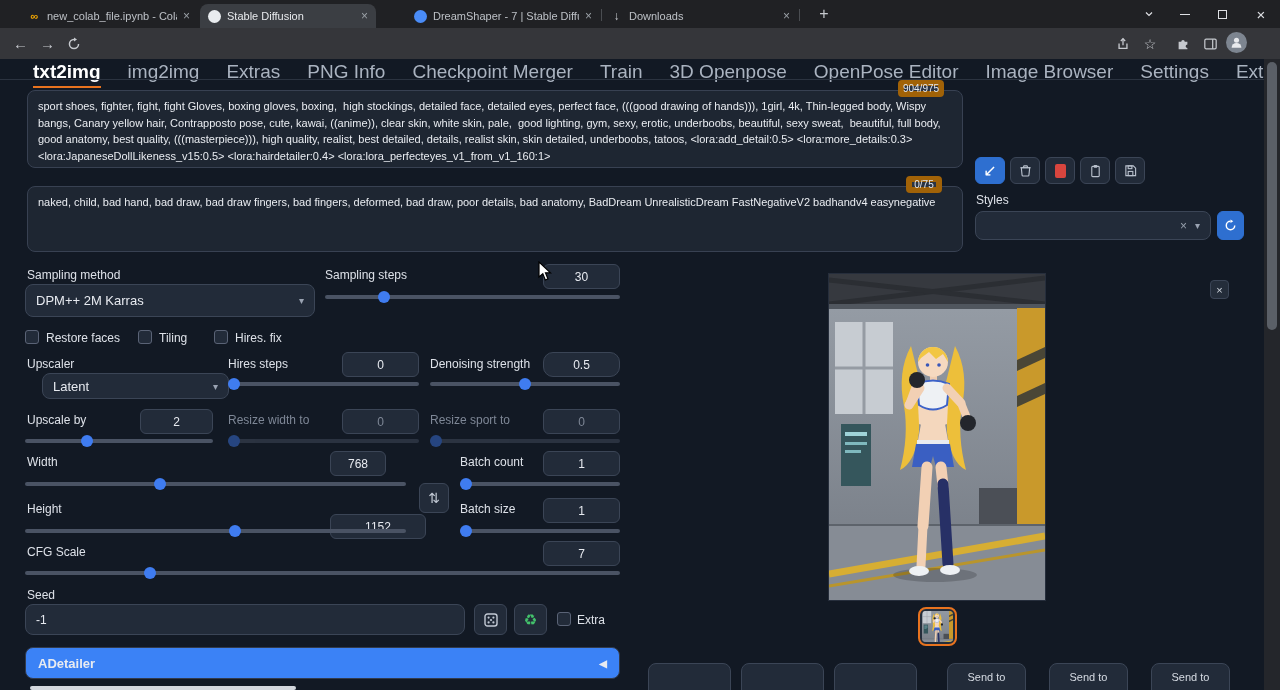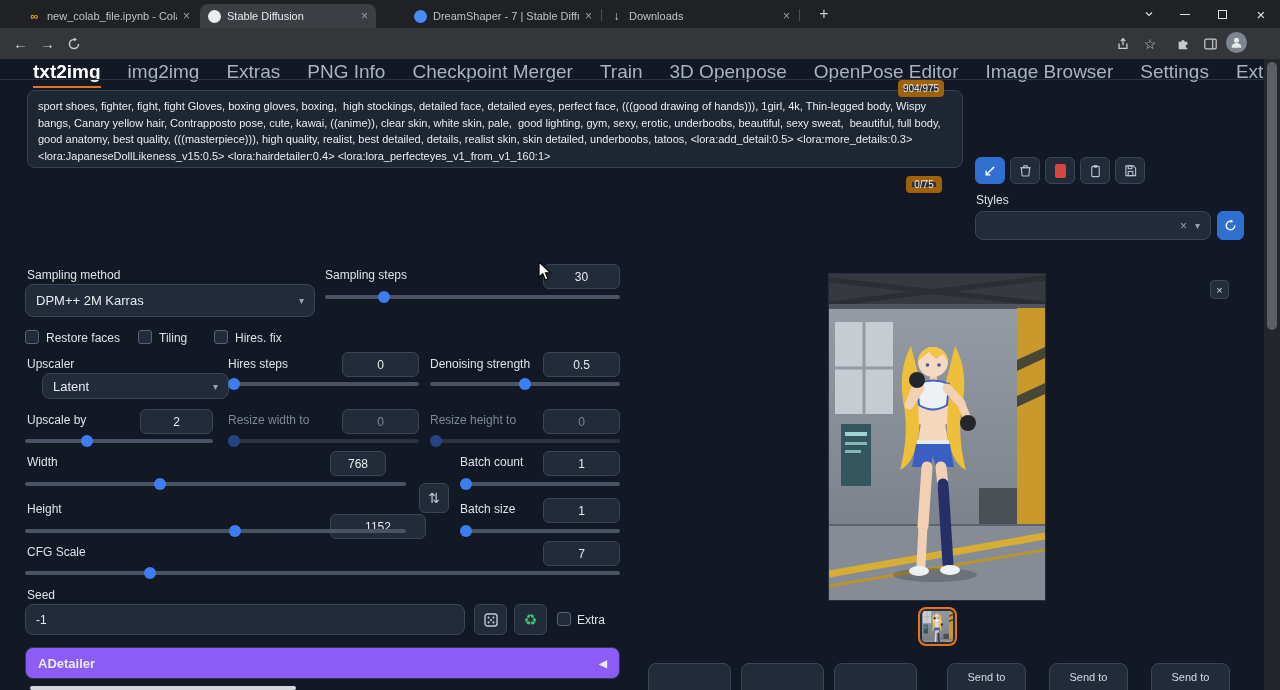--- a/index.html
+++ b/index.html
@@ -73,21 +73,21 @@
   .slider .track{position:absolute;left:0;right:0;top:4px;height:4px;border-radius:2px;background:#4a5364;}
   .slider .handle{position:absolute;top:0;width:12px;height:12px;border-radius:50%;background:#3f7cf0;
                   margin-left:-6px;}
   .slider.disabled{opacity:.45;}
   .cb{position:absolute;width:14px;height:14px;background:#222b39;border:1px solid #5a6376;border-radius:3px;}
   .sqbtn{position:absolute;background:#222b39;border:1px solid #3b4556;border-radius:6px;display:flex;
          align-items:center;justify-content:center;color:#c2c9d4;}
   .seedin{position:absolute;left:25px;top:604px;width:440px;height:31px;background:#222b39;
           border:1px solid #3b4556;border-radius:8px;color:#e7eaf0;font-size:12px;padding:0 10px;
           font-family:"Liberation Sans",sans-serif;}
-  .accordion{position:absolute;left:25px;top:647px;width:595px;height:32px;background:#8b5cf6;
+  .accordion{position:absolute;left:25px;top:647px;width:595px;height:32px;background:#3b82f6;
              border:1px solid #323b4c;border-radius:8px;display:flex;align-items:center;
              padding:0 12px;font-size:13px;font-weight:700;color:#e8ebf1;}
 
   .imgframe{position:absolute;left:829px;top:274px;width:216px;height:326px;background:#0c1018;
             box-shadow:0 0 0 1px #262e3c;}
   .closebtn{position:absolute;left:1210px;top:280px;width:19px;height:19px;background:#242d3a;
             border:1px solid #3b4556;border-radius:4px;color:#cfd5dd;font-size:11px;display:flex;
             align-items:center;justify-content:center;z-index:4;}
   .thumb{position:absolute;left:918px;top:607px;width:39px;height:39px;border:2px solid #e8731f;
          border-radius:8px;background:#242d3a;display:flex;align-items:center;justify-content:center;}
@@ -249,20 +249,21 @@
     <span class="uitab">OpenPose Editor</span>
     <span class="uitab">Image Browser</span>
     <span class="uitab">Settings</span>
     <span class="uitab">Extensions</span>
   </div>
   <div class="hr"></div>
 
   <div class="counter" style="left:898px;top:80px;width:46px;height:17px">904/975</div>
   <textarea class="ta" style="top: 90px; height: 78px;">sport shoes, fighter, fight, fight Gloves, boxing gloves, boxing,  high stockings, detailed face, detailed eyes, perfect face, (((good drawing of hands))), 1girl, 4k, Thin-legged body, Wispy bangs, Canary yellow hair, Contrapposto pose, cute, kawai, ((anime)), clear skin, white skin, pale,  good lighting, gym, sexy, erotic, underboobs, beautiful, sexy sweat,  beautiful, full body, good anatomy, best quality, (((masterpiece))), high quality, realist, best detailed, details, realist skin, skin detailed, underboobs, tatoos, &lt;lora:add_detail:0.5&gt; &lt;lora:more_details:0.3&gt; &lt;lora:JapaneseDollLikeness_v15:0.5&gt; &lt;lora:hairdetailer:0.4&gt; &lt;lora:lora_perfecteyes_v1_from_v1_160:1&gt;</textarea>
   <div class="counter" style="left:906px;top:176px;width:36px;height:17px">0/75</div>
+  <textarea class="ta" style="top: 186px; height: 66px;">naked, child, bad hand, bad draw, bad draw fingers, bad fingers, deformed, bad draw, poor details, bad anatomy, BadDream UnrealisticDream FastNegativeV2 badhandv4 easynegative</textarea>
 
   <div class="iconbtn blue" style="left:975px">↙</div>
   <div class="iconbtn" style="left:1010px">
     <svg width="13" height="13" viewBox="0 0 14 14" fill="none" stroke="#b9c1cd" stroke-width="1.2">
         <path d="M2.5 4 h9 l-.8 8 a1 1 0 0 1 -1 .9 H4.3 a1 1 0 0 1 -1 -.9 Z"></path>
         <path d="M1.5 4 h11 M5 4 V2.8 a.8 .8 0 0 1 .8 -.8 h2.4 a.8 .8 0 0 1 .8 .8 V4"></path>
       </svg>
   </div>
   <div class="iconbtn" style="left:1045px">
     <span class="redcard"></span>
@@ -316,39 +317,39 @@
     <span>Latent</span>
     <span class="chev">▾</span>
   </div>
   <span class="lbl" style="left:228px;top:357px">Hires steps</span>
   <input class="numin" style="left: 342px; top: 352px; width: 77px;" value="0">
   <div class="slider" style="left:228px;top:378px;width:191px">
     <div class="track"></div>
     <div class="handle" style="left:3%"></div>
   </div>
   <span class="lbl" style="left:430px;top:357px">Denoising strength</span>
-  <input class="numin" style="left: 543px; top: 352px; width: 77px;" value="0.5">
+  <input class="numin" style="left: 543px; top: 352px; width: 77px; border-radius: 10px;" value="0.5">
   <div class="slider" style="left:430px;top:378px;width:190px">
     <div class="track"></div>
     <div class="handle" style="left:50%"></div>
   </div>
 
   <span class="lbl" style="left:27px;top:413px">Upscale by</span>
   <input class="numin" style="left: 140px; top: 409px; width: 73px;" value="2">
   <div class="slider" style="left:25px;top:435px;width:188px">
     <div class="track"></div>
     <div class="handle" style="left:33%"></div>
   </div>
   <span class="lbl dim" style="left:228px;top:413px">Resize width to</span>
   <input class="numin dim" style="left: 342px; top: 409px; width: 77px;" value="0">
   <div class="slider disabled" style="left:228px;top:435px;width:191px">
     <div class="track"></div>
     <div class="handle" style="left:3%"></div>
   </div>
-  <span class="lbl dim" style="left:430px;top:413px">Resize height to</span>
+  <span class="lbl dim" style="left:430px;top:413px">Resize sport to</span>
   <input class="numin dim" style="left: 543px; top: 409px; width: 77px;" value="0">
   <div class="slider disabled" style="left:430px;top:435px;width:190px">
     <div class="track"></div>
     <div class="handle" style="left:3%"></div>
   </div>
 
   <span class="lbl" style="left:27px;top:455px">Width</span>
   <input class="numin" style="left: 330px; top: 451px; width: 56px;" value="768">
   <div class="slider" style="left:25px;top:478px;width:381px">
     <div class="track"></div>

